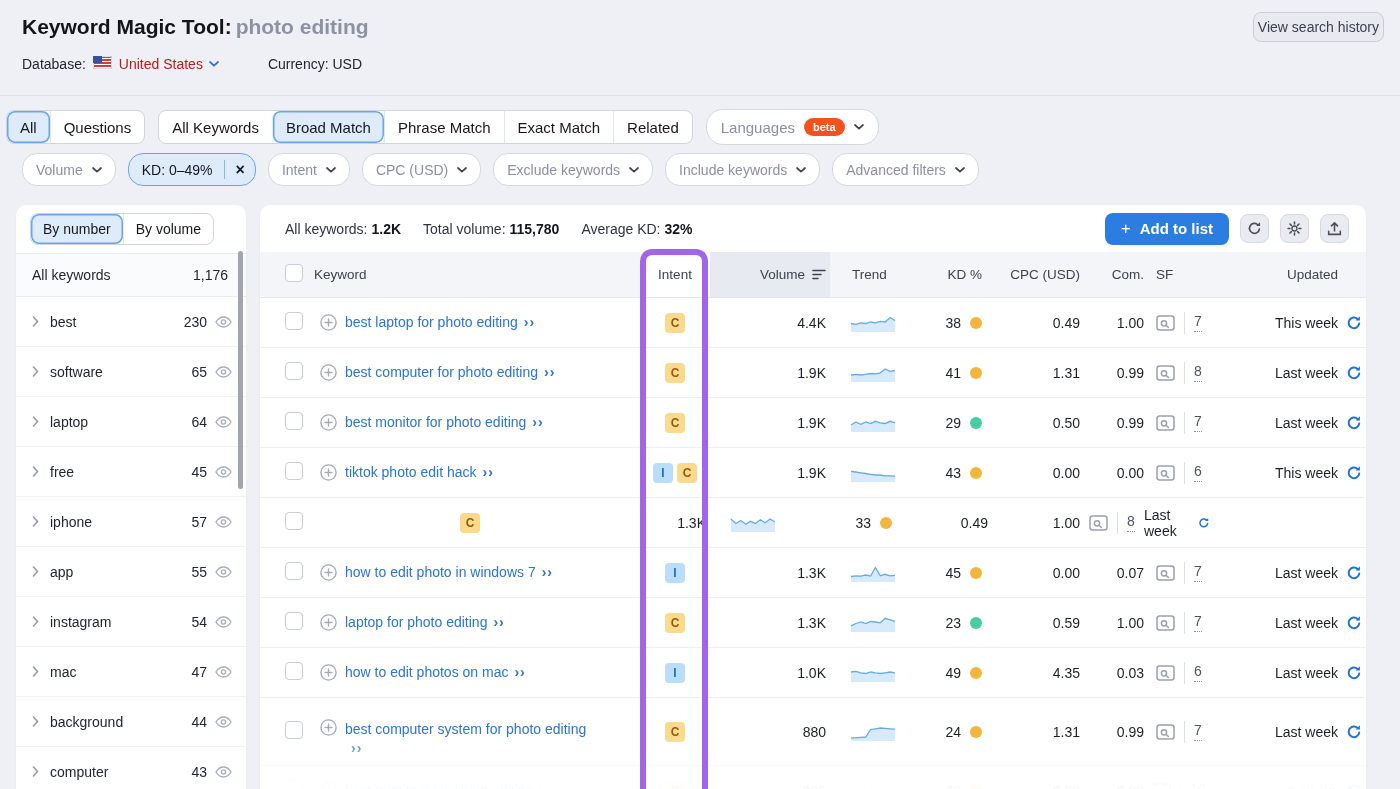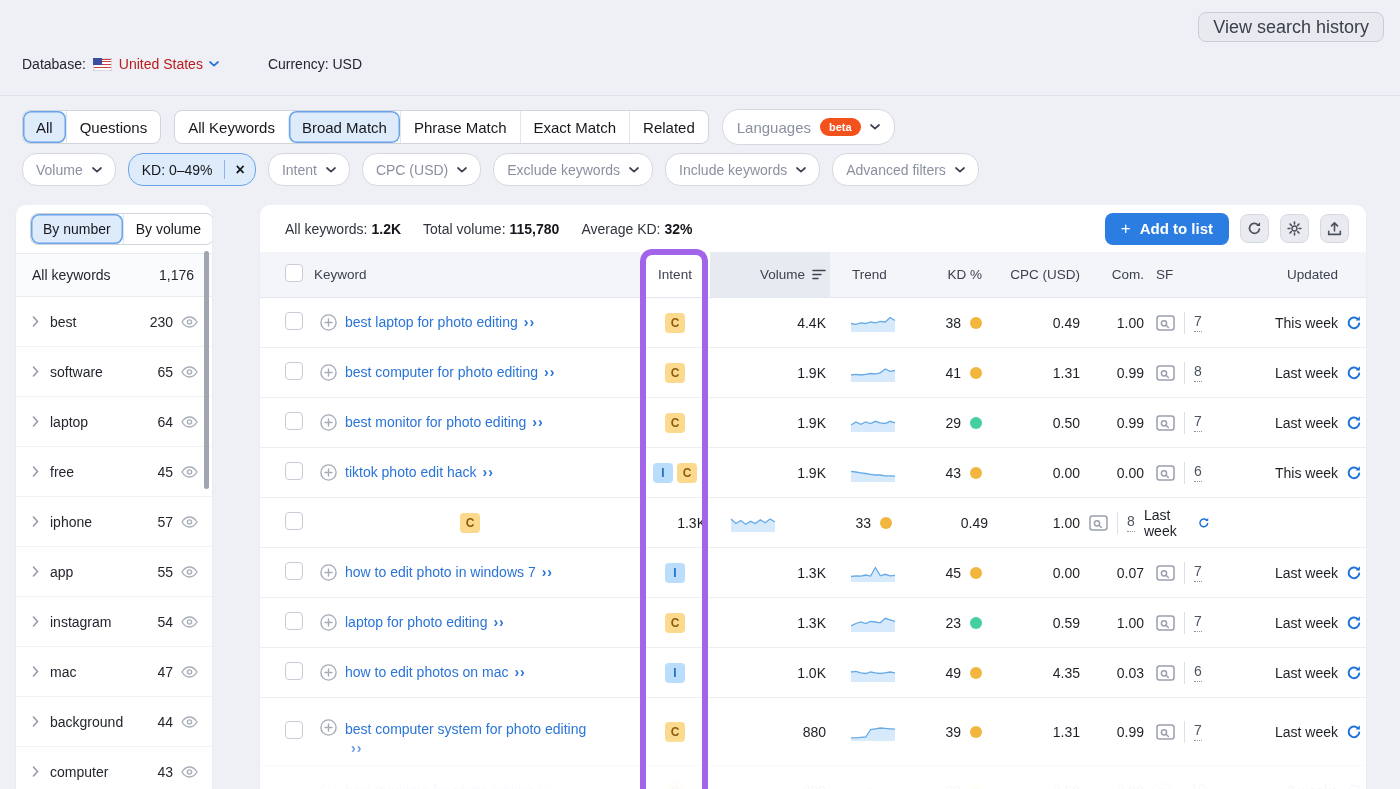--- a/index.html
+++ b/index.html
@@ -3,51 +3,51 @@
 <meta charset="utf-8">
 <style>
   html,body{margin:0;padding:0;}
   body{width:1400px;height:789px;overflow:hidden;position:relative;background:#eef0f5;
        font-family:"Liberation Sans",sans-serif;color:#1d2026;-webkit-font-smoothing:antialiased;}
   .page{position:absolute;inset:0;}
   
   .title-row{display:flex;align-items:flex-start;padding:12px 16px 0 22px;}
   h1{margin:0;font-size:21px;line-height:30px;font-weight:700;color:#121419;}
   h1 .t2{color:#8d92a3;font-weight:700;margin-left:4px;}
-  .btn-gray{margin-left:auto;height:30px;padding:0 14px;font-size:18px;color:#3b404c;
+  .btn-gray{margin-left:auto;height:30px;padding:0 4px;font-size:14px;color:#3b404c;
             background:#e8eaef;border:1px solid #c8cdd7;border-radius:8px;cursor:pointer;
             font-family:inherit;}
-  .db-row{display:flex;align-items:center;gap:7px;padding:14px 0 0 22px;font-size:14px;color:#23262e;}
+  .db-row{display:flex;gap:7px;padding:14px 0 0 22px;font-size:14px;color:#23262e;}
   .flag{width:19px;height:13px;border-radius:2px;position:relative;display:inline-block;
         background:repeating-linear-gradient(to bottom,#cf3e3e 0 1.5px,#fff 1.5px 3px);box-shadow:0 0 0 1px #d8dbe2 inset;}
   .flag::before{content:"";position:absolute;left:0;top:0;width:9px;height:7px;background:#3c4f9e;}
   .db-link{color:#b91c1c;display:inline-flex;align-items:center;gap:6px;cursor:pointer;text-decoration:none;}
   .cur{margin-left:42px;color:#23262e;}
   .divider{position:absolute;left:0;right:0;top:95px;height:1px;background:#dde1e8;}
   
-  .tabs-row{position:absolute;left:22px;top:109px;display:flex;gap:13px;align-items:center;}
+  .tabs-row{position:absolute;left:6px;top:109px;display:flex;gap:13px;align-items:center;}
   .seg-group{display:flex;background:#fff;border:1px solid #cfd4dd;border-radius:8px;overflow:hidden;}
   .seg{height:32px;display:flex;align-items:center;padding:0 13px;font-size:15px;color:#16181d;
        cursor:pointer;border-left:1px solid #e2e5ec;}
   .seg:first-child{border-left:none;}
   .seg.sel{background:#ddebfb;box-shadow:inset 0 0 0 1.5px #6ba4ea;border-radius:8px;border-left-color:transparent;}
   .lang-pill{height:34px;display:flex;align-items:center;gap:9px;background:#fff;border:1px solid #d4d8e0;
              border-radius:17px;padding:0 14px;cursor:pointer;font-size:15px;color:#8a90a0;}
   .beta{color:#fff;font-size:11px;font-weight:700;padding:3px 9px;border-radius:10px;}
   
   .filters-row{position:absolute;left:22px;top:153px;display:flex;gap:12px;align-items:center;}
   .pill{height:31px;display:flex;align-items:center;gap:9px;background:#fff;border:1px solid #d4d8e0;
         border-radius:15px;padding:0 13px;cursor:pointer;font-size:14px;color:#8b90a0;}
   .pill.active{background:#ddebfb;border:1.5px solid #6ba4ea;color:#16181d;padding:0 10px 0 13px;}
   .pill .vdiv{width:1px;height:19px;background:#8fb4ea;margin:0 2px;}
   .pill .x{font-size:16px;font-weight:700;color:#16181d;line-height:1;}
   
   .card{position:absolute;top:205px;background:#fff;border-radius:10px 10px 0 0;
         box-shadow:0 1px 2px rgba(24,30,40,.07);}
-  .sidebar{left:16px;width:196px;height:584px;overflow:hidden;}
+  .sidebar{left:16px;width:230px;height:584px;overflow:hidden;}
   .table-card{left:260px;width:1106px;height:584px;overflow:hidden;}
   
   .toggle-wrap{padding:8px 14px 8px 14px;}
   .toggle-wrap .seg-group{width:max-content;}
   .toggle-wrap .seg{font-size:14px;padding:0 12px;height:30px;}
   .all-row{display:flex;align-items:center;height:42px;padding:0 18px 0 16px;font-size:14px;color:#23262e;
            border-top:1px solid #e8ebf0;border-bottom:1px solid #e8ebf0;background:#fafbfc;cursor:pointer;}
   .all-row .cnt{margin-left:auto;}
   .g-row{display:flex;align-items:center;height:49px;padding:0 14px 0 16px;font-size:14px;color:#23262e;
          border-bottom:1px solid #f0f2f6;cursor:pointer;}
@@ -100,20 +100,21 @@
   
   .purple-box{position:absolute;left:640px;top:249px;width:68px;height:600px;box-sizing:border-box;
               border:6px solid #a264e8;border-bottom:none;border-radius:12px 12px 0 0;z-index:30;pointer-events:none;}
 </style>
 </head>
 <body>
 
 <div class="page">
 
   <div class="title-row">
+    <h1><span class="t1">Keyword Magic Tool:</span><span class="t2">photo editing</span></h1>
     <button class="btn-gray">View search history</button>
   </div>
 
   <div class="db-row">
     <span>Database:</span>
     <span class="flag"></span>
     <a class="db-link">
         <span>United States</span>
         <svg width="10" height="6" viewBox="0 0 10 6">
           <path d="M1 1l4 3.6L9 1" fill="none" stroke="#2a74d8" stroke-width="1.7" stroke-linecap="round"></path>
@@ -729,21 +730,21 @@
             <span class="badge" style="background: rgb(251, 218, 141); color: rgb(143, 92, 14);">C</span>
           </div>
           <div class="c-vol">880</div>
           <div class="c-trend">
             <svg width="46" height="20" viewBox="0 0 46 20">
               <polygon points="1.0,15.8 5.9,15.8 10.8,15.3 15.7,15.0 20.6,7.5 25.4,6.8 30.3,6.0 35.2,6.3 40.1,6.8 45.0,7.2 45,19 1,19" fill="#d6eafb"></polygon>
               <polyline points="1.0,15.8 5.9,15.8 10.8,15.3 15.7,15.0 20.6,7.5 25.4,6.8 30.3,6.0 35.2,6.3 40.1,6.8 45.0,7.2" fill="none" stroke="#66aae6" stroke-width="1.3"></polyline>
             </svg>
           </div>
           <div class="c-kd">
-            <span>39</span>
+            <span>24</span>
             <span class="dot" style="background: rgb(242, 182, 62);"></span>
           </div>
           <div class="c-cpc">1.31</div>
           <div class="c-com">0.99</div>
           <div class="c-sf">
             <svg width="19" height="16" viewBox="0 0 19 16">
               <rect x="1" y="1" width="17" height="14" rx="2.5" fill="none" stroke="#9aa0ad" stroke-width="1.5"></rect>
               <circle cx="8" cy="8.3" r="2.6" fill="none" stroke="#9aa0ad" stroke-width="1.5"></circle>
               <path d="M10 10.3l2.4 2.2" stroke="#9aa0ad" stroke-width="1.5" stroke-linecap="round"></path>
             </svg>

